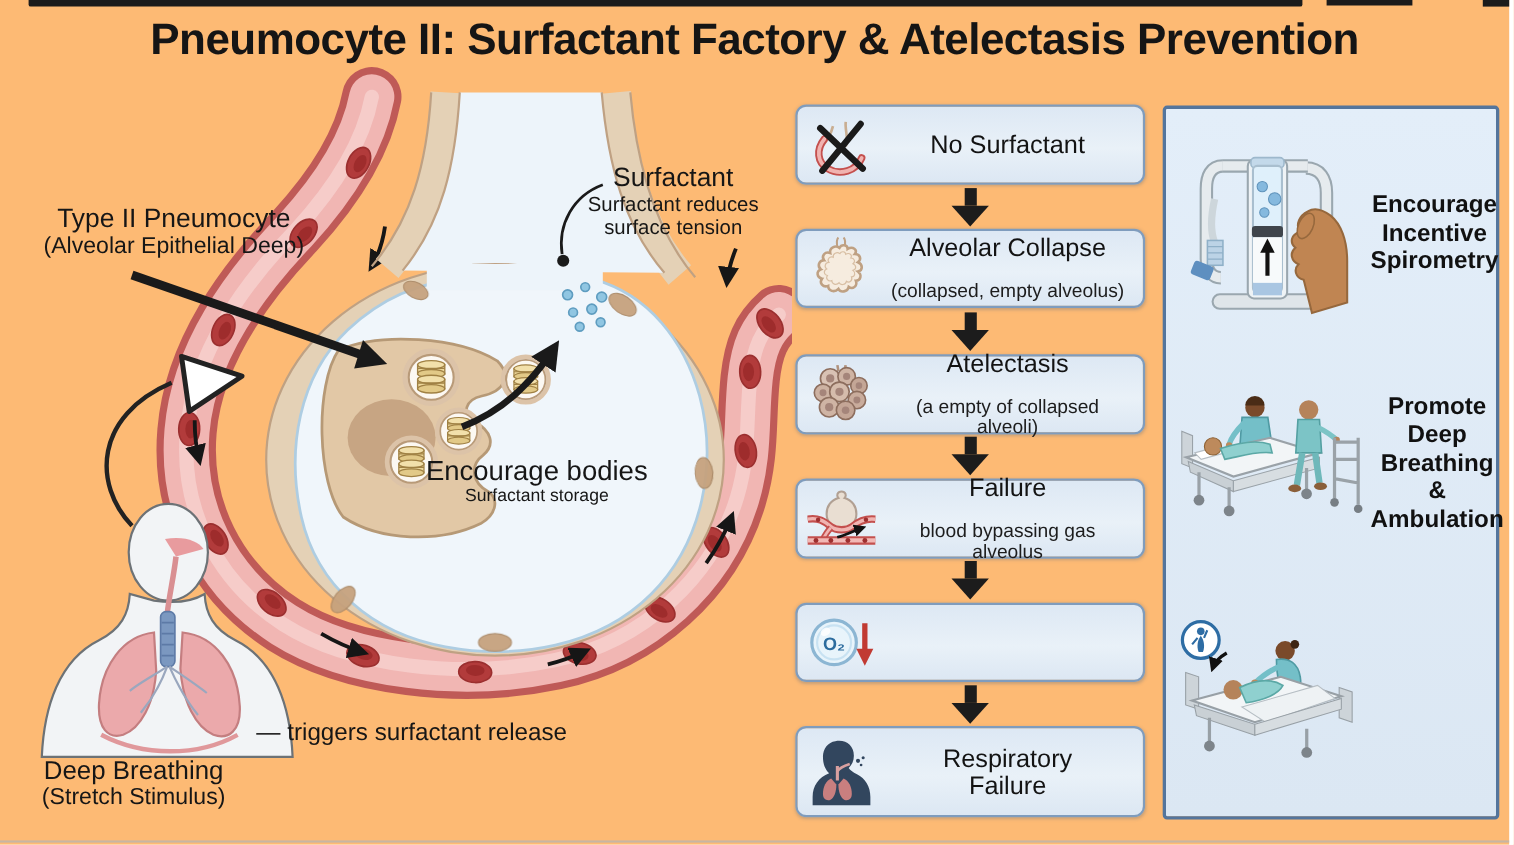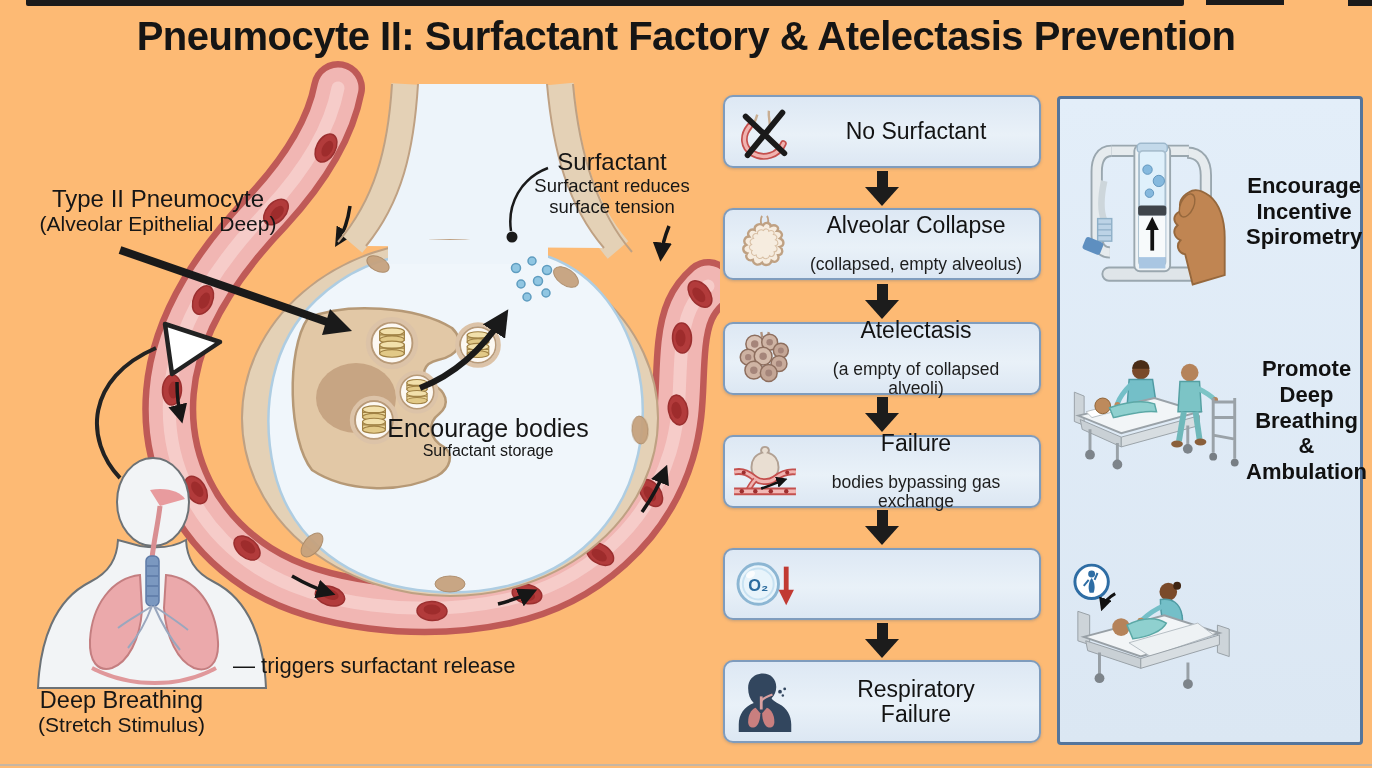--- a/index.html
+++ b/index.html
@@ -345,21 +345,21 @@
           <path d="M28,47 C36,45 43,41 52,38" stroke="#111" stroke-width="2.6" fill="none" marker-end="url(#mkIcon)"></path>
           <defs>
               <marker id="mkIcon" viewBox="0 0 10 10" refX="7" refY="5" markerWidth="4.5" markerHeight="4.5" orient="auto-start-reverse">
                 <path d="M0,0 L10,5 L0,10 Z" fill="#111"></path>
               </marker>
             </defs>
         </svg>
       </div>
       <div class="step-text">
         <div class="step-title">Failure</div>
-        <div class="step-sub">bodies bypassing gas exchange</div>
+        <div class="step-sub">blood bypassing gas alveolus</div>
       </div>
     </div>
 
     <div class="flow-arrow fa4">
         <span class="stem"></span>
         <span class="head"></span>
       </div>
 
     <div class="step s5">
       <div class="step-icon">

